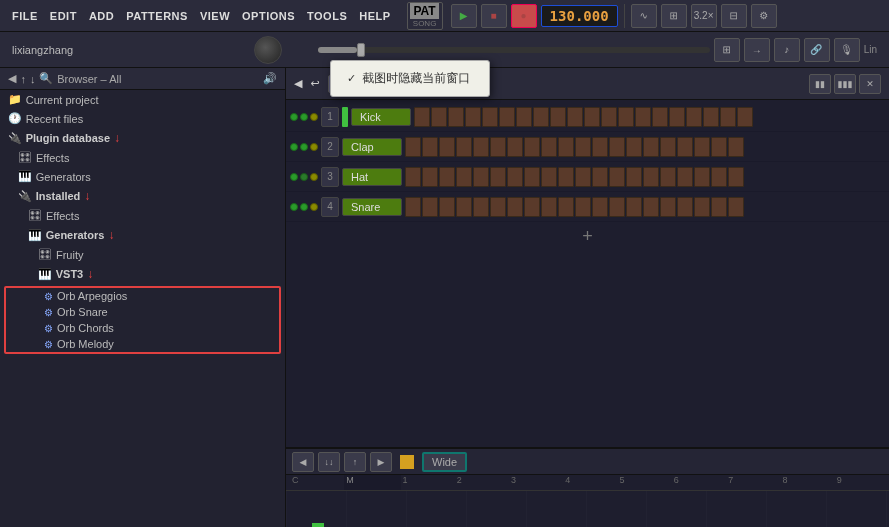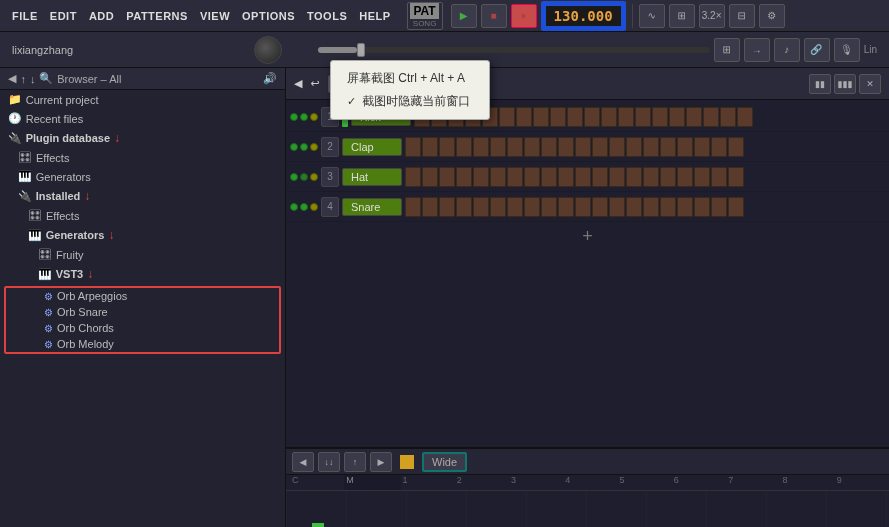--- a/index.html
+++ b/index.html
@@ -60,21 +60,21 @@
       width: 36px;
       height: 28px;
       cursor: pointer;
       margin-right: 4px;
     }
     #pat-song .pat { background: #888; color: #000; font-size: 12px; font-weight: bold; padding: 1px 3px; }
     #pat-song .song { color: #777; font-size: 8px; }
 
     #bpm-display {
       background: #1a1a1a;
-      border: 5px solid #1d4ed8;
+      border: 1px solid #1d4ed8;
       color: #e8a040;
       font-size: 14px;
       font-weight: bold;
       padding: 2px 8px;
       border-radius: 2px;
       min-width: 72px;
       text-align: right;
       font-family: monospace;
     }
 
@@ -731,23 +731,20 @@
           <div class="pad"></div>
           <div class="pad"></div>
           <div class="pad"></div>
         </div>
       </div>
 
       <div id="add-channel-btn">+</div>
     </div>
 
     <div id="tooltip-menu">
-      <div class="tooltip-item">
-        <span>屏幕截图 Ctrl + Alt + A</span>
-      </div>
       <div class="tooltip-item">
         <span class="tooltip-check">✓</span>
         <span>截图时隐藏当前窗口</span>
       </div>
     </div>
 
     <div id="bottom-area">
       <div id="bottom-toolbar">
         <div class="bottom-btn">◀</div>
         <div class="bottom-btn">↓↓</div>

